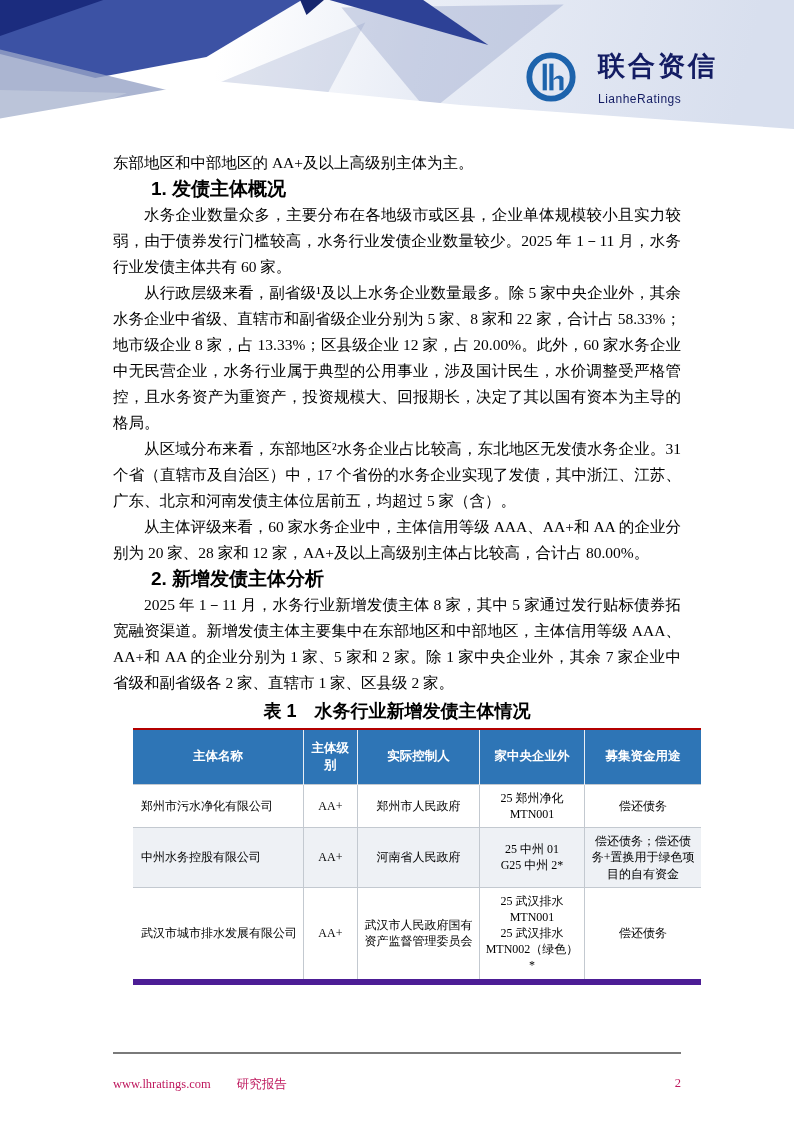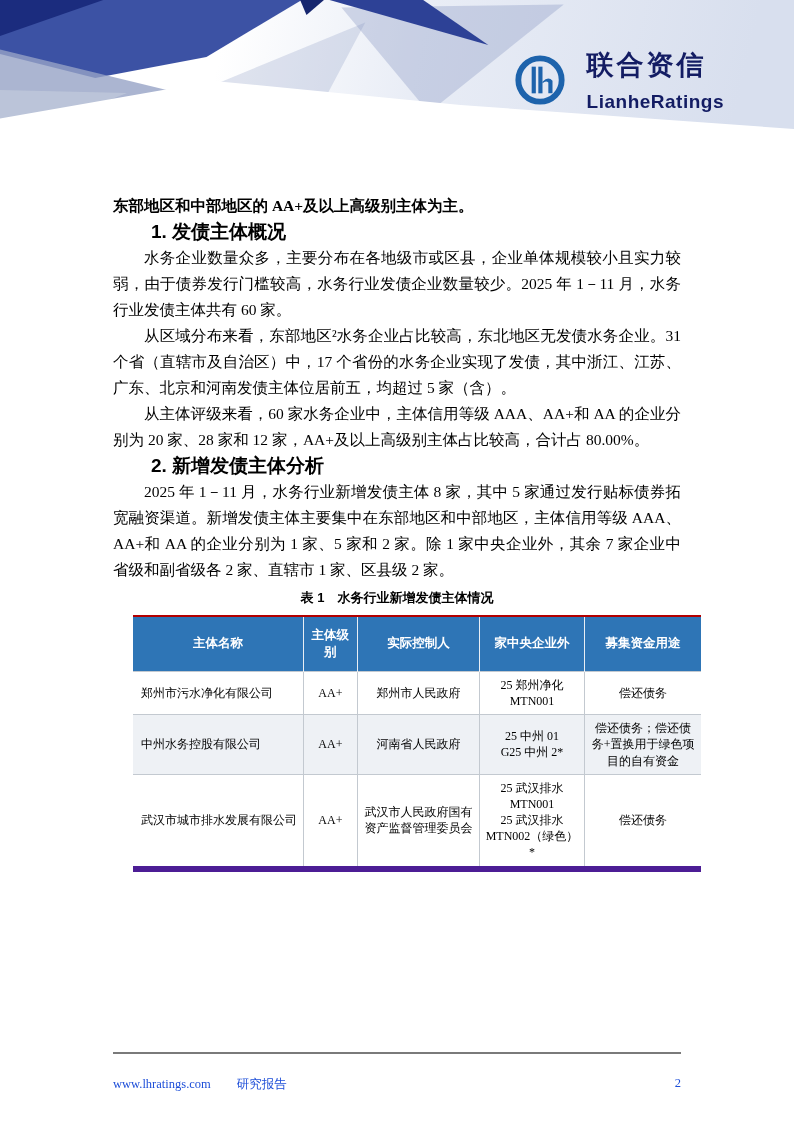--- a/index.html
+++ b/index.html
@@ -23,53 +23,53 @@
                    clip-path:polygon(0 60%,16% 62%,0 95%); }
   .hdr-notch   { background:#17276f; clip-path:polygon(37.8% 0,40.8% 0,38.6% 10%); }
   .hdr-arrow   { background:#2d4196; clip-path:polygon(41.5% 0,53.3% 0,61.5% 30%); }
   .hdr-ghost1  { background:#8292be; opacity:.33;
                  clip-path:polygon(43% 5%,71% 3%,54% 75%); }
   .hdr-ghost2  { background:#8292be; opacity:.25;
                  clip-path:polygon(24% 63%,46% 15%,40% 75%); }
   .hdr-white-sweep { background:#ffffff;
                  clip-path:polygon(0 100%,0 79%,27% 54%,58% 70%,100% 86%,100% 100%); }
 
-  .logo { position:absolute; top:52px; right:70px; display:flex; align-items:center; gap:22px; }
+  .logo { position:absolute; top:52px; right:76px; display:flex; align-items:center; gap:22px; }
   .logo-text { line-height:1; font-family:"Liberation Sans","DejaVu Sans",sans-serif; color:#131c63; }
   .logo-cn { font-size:27px; font-weight:bold; letter-spacing:3px; }
-  .logo-en { font-size:19px; font-weight:bold; margin-top:13px; letter-spacing:.5px; }
+  .logo-en { font-size:12px; font-weight:normal; margin-top:13px; letter-spacing:.5px; }
 
   
   .content { position:absolute; top:150px; left:113px; width:568px;
              font-size:15.5px; line-height:26px; text-align:justify; }
-  .lead { font-weight:bold;margin-top:43px; }
+  .lead { font-weight:normal; }
   .h-num { font-weight:bold; text-indent:2em; font-family:"Liberation Sans","DejaVu Sans",sans-serif; font-size:19px; }
   .para { text-indent:2em; }
 
-  .tbl-caption { text-align:center; font-weight:bold; font-size:13px; margin:2px 0 4px 0;
+  .tbl-caption { text-align:center; font-weight:bold; font-size:18px; margin:2px 0 4px 0;
                  font-family:"Liberation Sans","DejaVu Sans",sans-serif; }
   table.tbl { width:568px; border-collapse:collapse; table-layout:fixed;
               border-top:2.5px solid #b30000; border-bottom:6px solid #4c1d95;
               font-size:12px; line-height:1.35; text-align:center;margin-left:20px; }
   .tbl col.c1{width:30%} .tbl col.c2{width:9.5%} .tbl col.c3{width:21.5%}
   .tbl col.c4{width:18.5%} .tbl col.c5{width:20.5%}
   .tbl th { background:#2e75b6; color:#fff; font-weight:bold; padding:10px 4px;
             border-right:1px solid #e8eef5; font-size:12.5px; }
   .tbl th:last-child { border-right:none;text-align:center; }
   .tbl td { padding:5px 4px; border-top:1px solid #c3c9d0; border-right:1px solid #c3c9d0;
             vertical-align:middle; white-space:pre-line; }
   .tbl td:last-child { border-right:none; }
   .tbl td:first-child { text-align:left; padding-left:8px; }
   .tbl tbody tr:nth-child(even) td { background:#eef1f5; }
 
   
   .footer { position:absolute; left:113px; width:568px; top:1052px; }
   .footer-rule { border-top:2px solid #7a7a7a; }
   .footer-row { display:flex; justify-content:space-between; margin-top:22px;
-                font-size:12.5px; color:#1d4ed8; }
+                font-size:12.5px; color:#be185d; }
   .footer-left span { margin-right:26px; }
 </style>
 </head>
 <body>
 
 <div class="page">
 
   <div class="hdr">
     <div class="shape hdr-bg"></div>
     <div class="shape hdr-ghost2"></div>
@@ -95,20 +95,21 @@
         <div class="logo-cn">联合资信</div>
         <div class="logo-en">LianheRatings</div>
       </span>
     </div>
   </div>
 
   <div class="content">
     <p class="lead">东部地区和中部地区的 AA+及以上高级别主体为主。</p>
     <p class="h-num">1. 发债主体概况</p>
     <p class="para">水务企业数量众多，主要分布在各地级市或区县，企业单体规模较小且实力较弱，由于债券发行门槛较高，水务行业发债企业数量较少。2025 年 1－11 月，水务行业发债主体共有 60 家。</p>
+    <p class="para">从行政层级来看，副省级¹及以上水务企业数量最多。除 5 家中央企业外，其余水务企业中省级、直辖市和副省级企业分别为 5 家、8 家和 22 家，合计占 58.33%；地市级企业 8 家，占 13.33%；区县级企业 12 家，占 20.00%。此外，60 家水务企业中无民营企业，水务行业属于典型的公用事业，涉及国计民生，水价调整受严格管控，且水务资产为重资产，投资规模大、回报期长，决定了其以国有资本为主导的格局。</p>
     <p class="para">从区域分布来看，东部地区²水务企业占比较高，东北地区无发债水务企业。31个省（直辖市及自治区）中，17 个省份的水务企业实现了发债，其中浙江、江苏、广东、北京和河南发债主体位居前五，均超过 5 家（含）。</p>
     <p class="para">从主体评级来看，60 家水务企业中，主体信用等级 AAA、AA+和 AA 的企业分别为 20 家、28 家和 12 家，AA+及以上高级别主体占比较高，合计占 80.00%。</p>
     <p class="h-num">2. 新增发债主体分析</p>
     <p class="para">2025 年 1－11 月，水务行业新增发债主体 8 家，其中 5 家通过发行贴标债券拓宽融资渠道。新增发债主体主要集中在东部地区和中部地区，主体信用等级 AAA、AA+和 AA 的企业分别为 1 家、5 家和 2 家。除 1 家中央企业外，其余 7 家企业中省级和副省级各 2 家、直辖市 1 家、区县级 2 家。</p>
 
     <div class="tbl-caption">表 1　水务行业新增发债主体情况</div>
     <table class="tbl">
       <colgroup>
         <col class="c1">
           <col class="c2">

